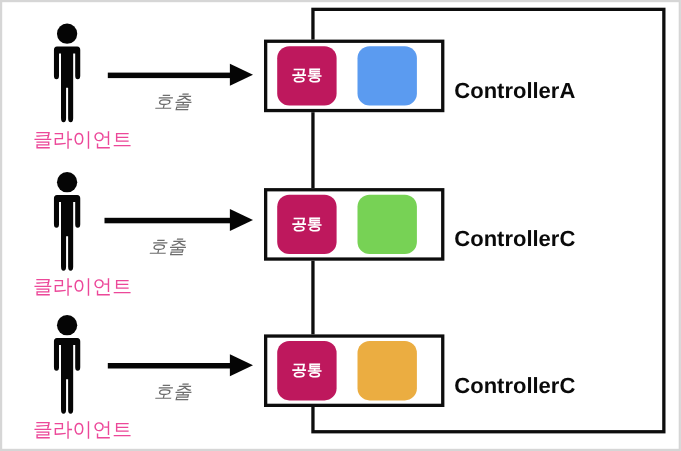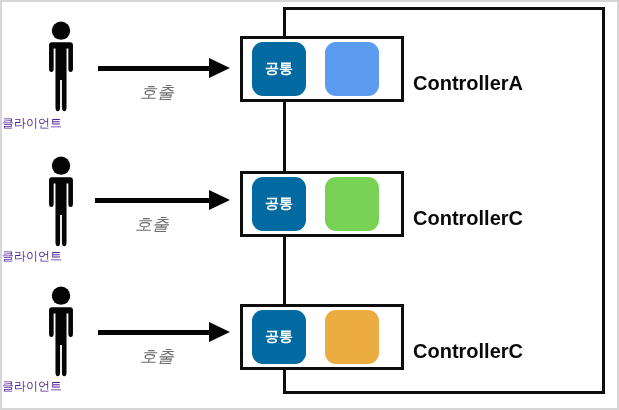--- a/index.html
+++ b/index.html
@@ -18,23 +18,23 @@
     width:322px;height:387px;
     border:3px solid #0d0d0d;
     box-sizing:border-box;
     background:transparent;
   }
   .person{position:absolute;width:46px;height:96px;}
   .person svg{width:100%;height:100%;display:block;}
   .client-label{
     position:absolute;
     width:118px;
-    text-align:left;
-    font-size:12px;
-    color:#4c1d95;
+    text-align:right;
+    font-size:18px;
+    color:#ec4899;
     letter-spacing:0px;
     white-space:nowrap;
   }
   .arrow-shaft{
     position:absolute;
     height:5px;
     background:#050505;
   }
   .arrow-head{
     position:absolute;
@@ -58,21 +58,21 @@
     box-sizing:border-box;
     border:3px solid #0d0d0d;
     background:#ffffff;
     display:flex;
     align-items:center;
     padding-left:9px;
     gap:19px;
   }
   .common-chip{
     width:54px;height:54px;
-    background:#0369a1;
+    background:#be185d;
     border-radius:11px;
     display:flex;
     align-items:center;
     justify-content:center;
     color:#ffffff;
     font-size:14px;
     font-weight:bold;
     flex:0 0 auto;
   }
   .color-chip{

